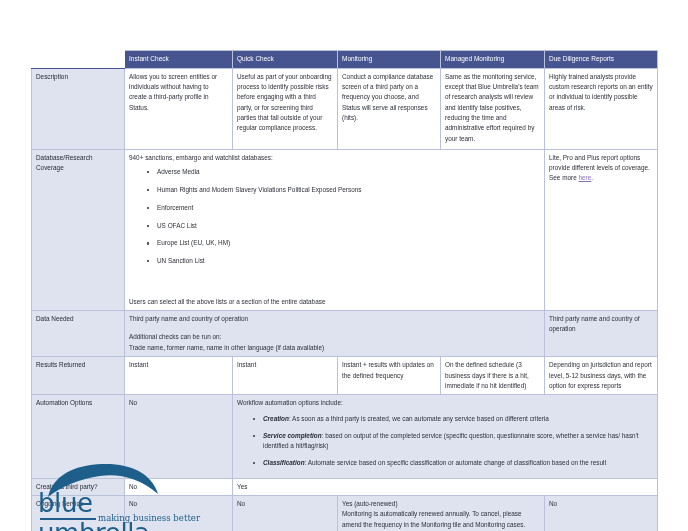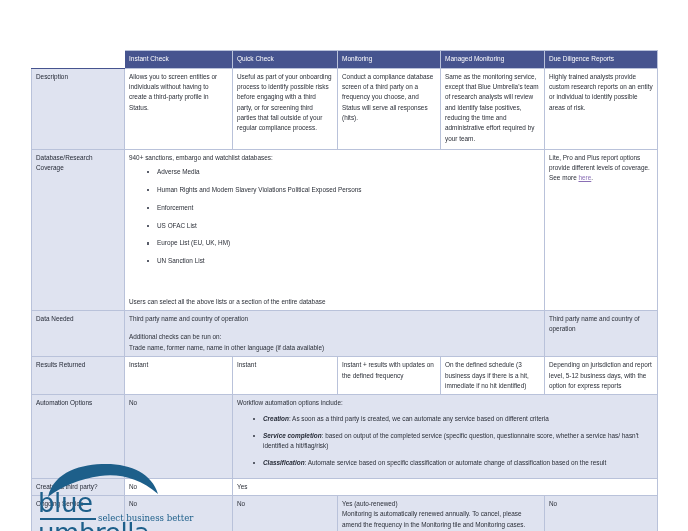--- a/index.html
+++ b/index.html
@@ -237,16 +237,16 @@
 
     </tbody>
   </table>
 
   <div class="logo">
     <svg class="logo-arc" width="118" height="34" viewBox="0 0 118 34">
       <path d="M4 33 C10 7 38 0 62 0 C88 0 108 10 114 30 C96 14 74 9 56 12 C36 15 18 22 4 33 Z" fill="#1d5f8a"></path>
     </svg>
     <div class="logo-wordmark">blue umbrella</div>
     <div class="logo-rule"></div>
-    <div class="logo-tagline">select business better</div>
+    <div class="logo-tagline">making business better</div>
   </div>
 
 </div>
 
 </body></html>

